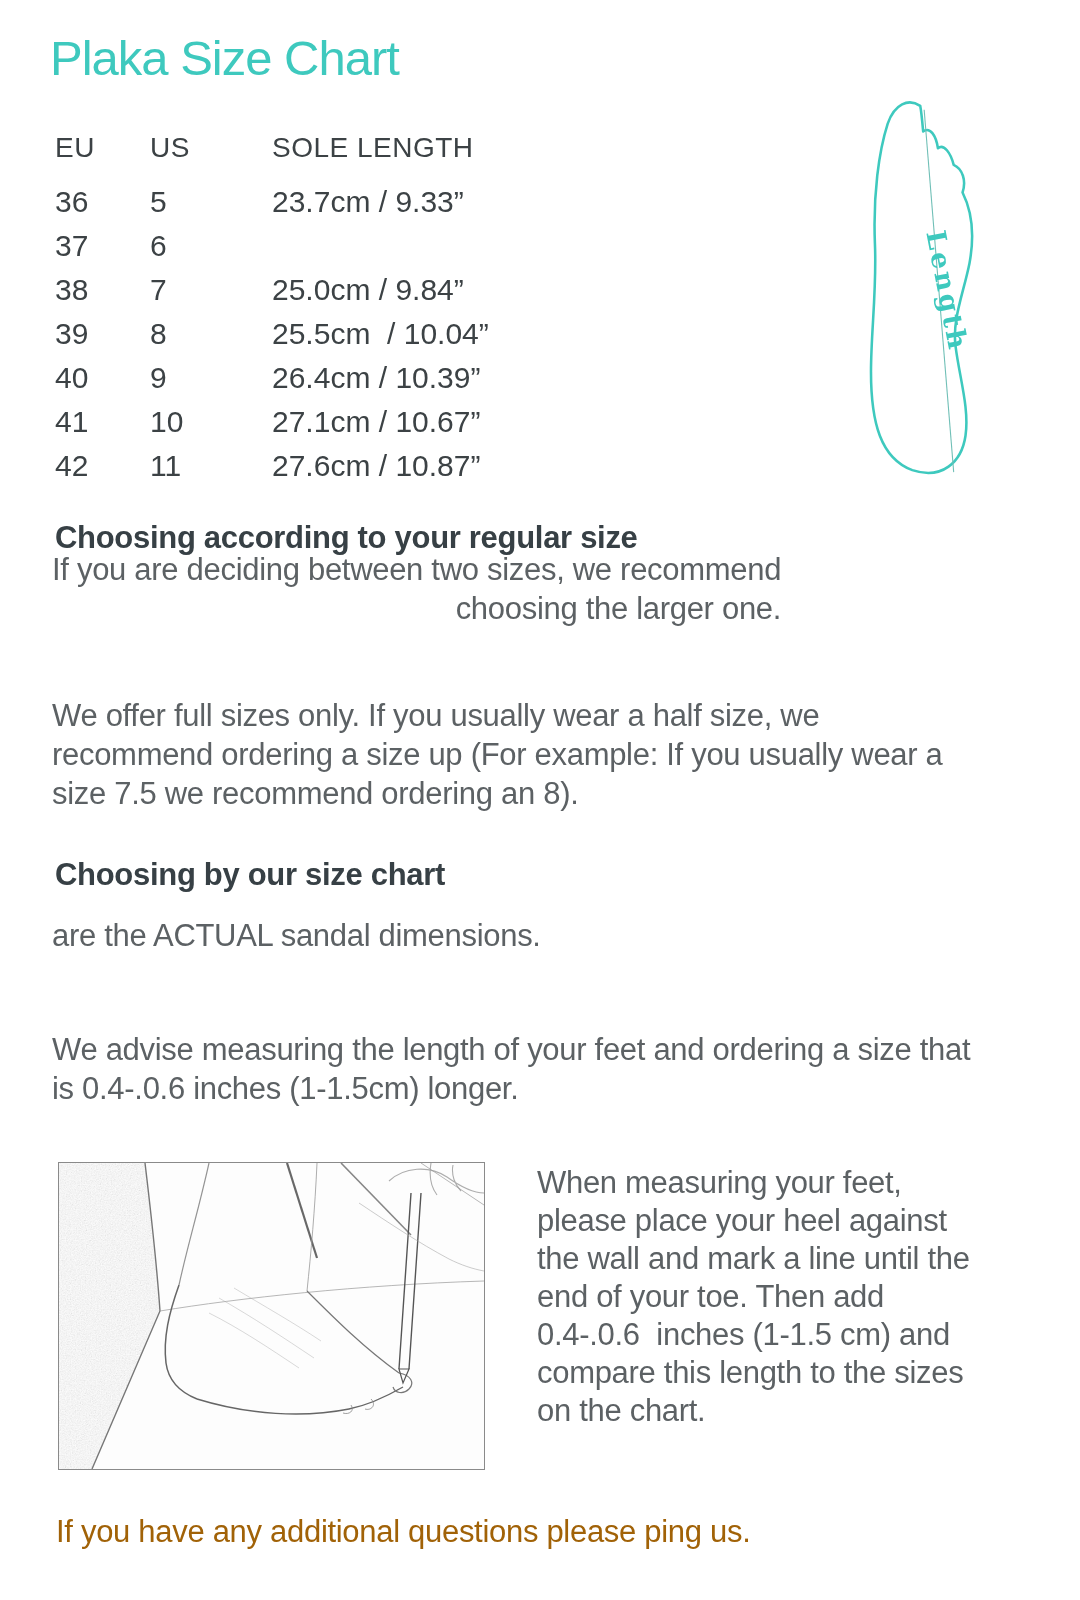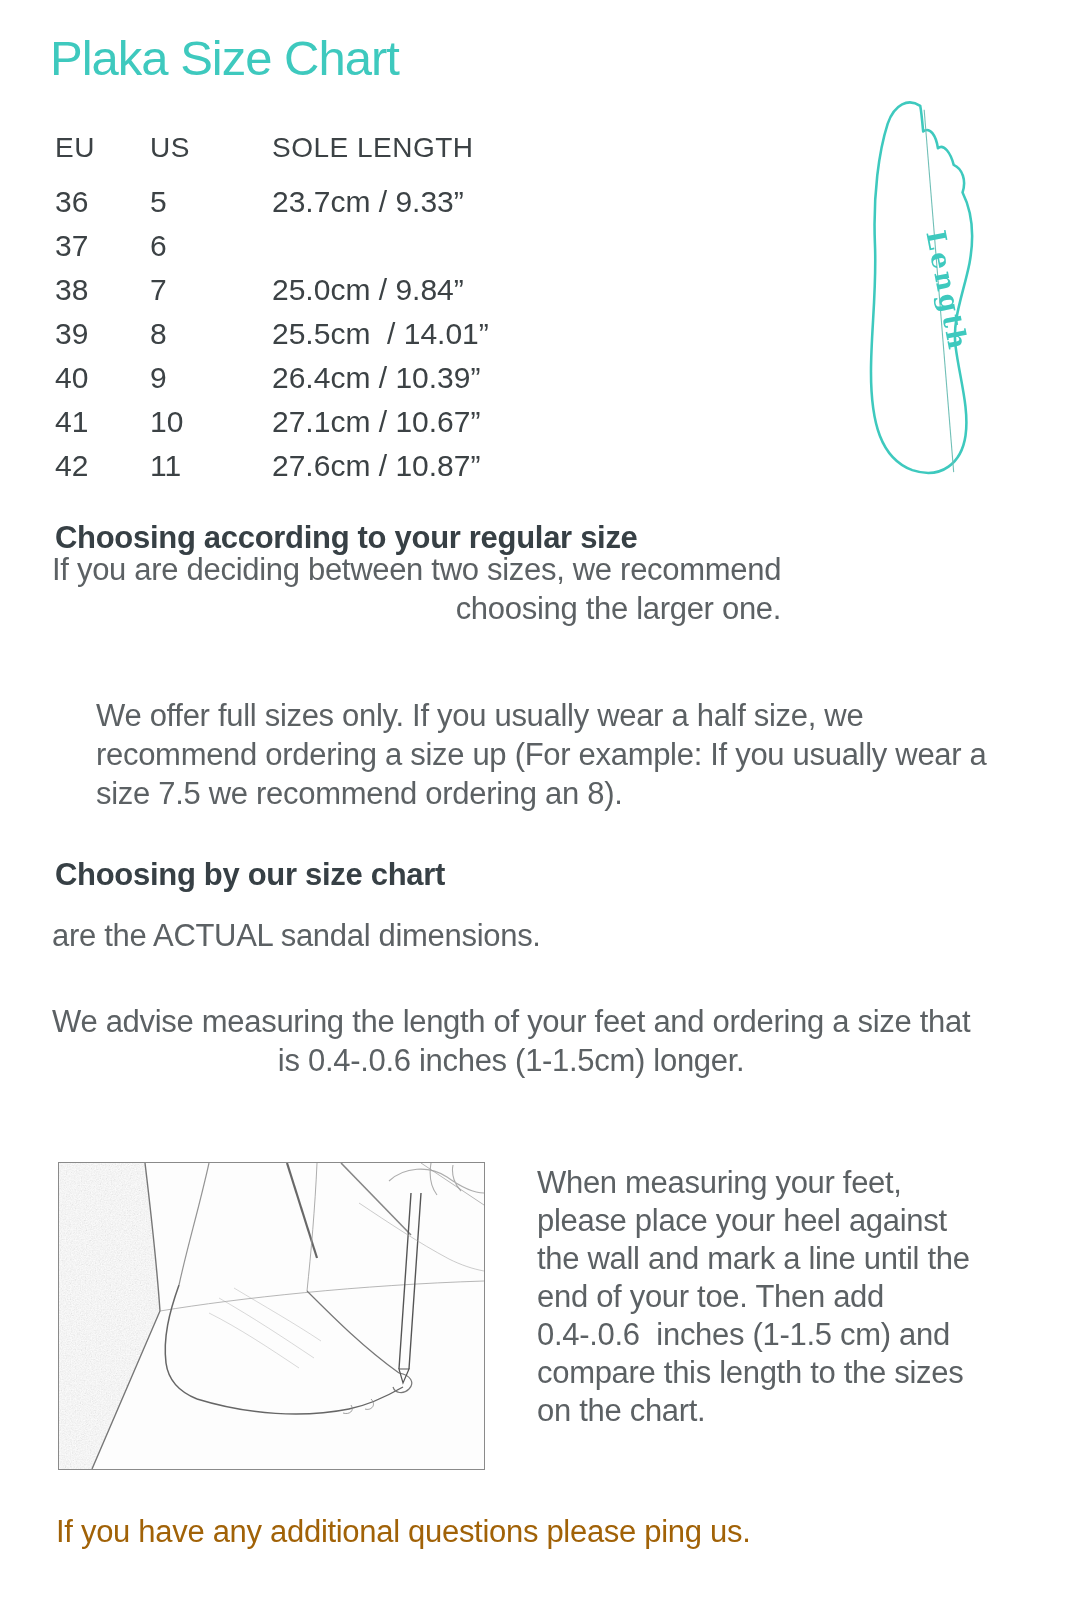--- a/index.html
+++ b/index.html
@@ -29,24 +29,24 @@
     color:#374045;
   }
   .para {
     position:absolute; left:52px; margin:0;
     font-size:31px; line-height:39px; letter-spacing:-0.3px;
     color:#5C6164;
   }
   .para div, .note div { white-space:pre-wrap; }
   #heading-regular { top:520px; }
   #para-two-sizes  { top:550px;text-align:right; }
-  #para-full-sizes { top:696px;margin-left:44px; }
+  #para-full-sizes { top:696px; }
   #heading-chart   { top:857px; }
   #para-actual     { top:916px; }
-  #para-advise     { top:1002px;text-align:center; }
+  #para-advise     { top:1030px; }
   
   .measure-figure {
     position:absolute; left:58px; top:1162px;
     width:427px; height:308px;
     border:1px solid #8a8a8a; box-sizing:border-box;
     background:#fdfdfd;
   }
   .note {
     position:absolute; left:537px; top:1164px; width:470px;
     font-size:31px; line-height:38px; letter-spacing:-0.3px;
@@ -80,21 +80,21 @@
       <span class="cell">6</span>
     </div>
     <div class="t-row">
       <span class="cell">38</span>
       <span class="cell">7</span>
       <span class="cell">25.0cm / 9.84”</span>
     </div>
     <div class="t-row">
       <span class="cell">39</span>
       <span class="cell">8</span>
-      <span class="cell">25.5cm  / 14.01”</span>
+      <span class="cell">25.5cm  / 10.04”</span>
     </div>
     <div class="t-row">
       <span class="cell">40</span>
       <span class="cell">9</span>
       <span class="cell">26.4cm / 10.39”</span>
     </div>
     <div class="t-row">
       <span class="cell">41</span>
       <span class="cell">10</span>
       <span class="cell">27.1cm / 10.67”</span>

